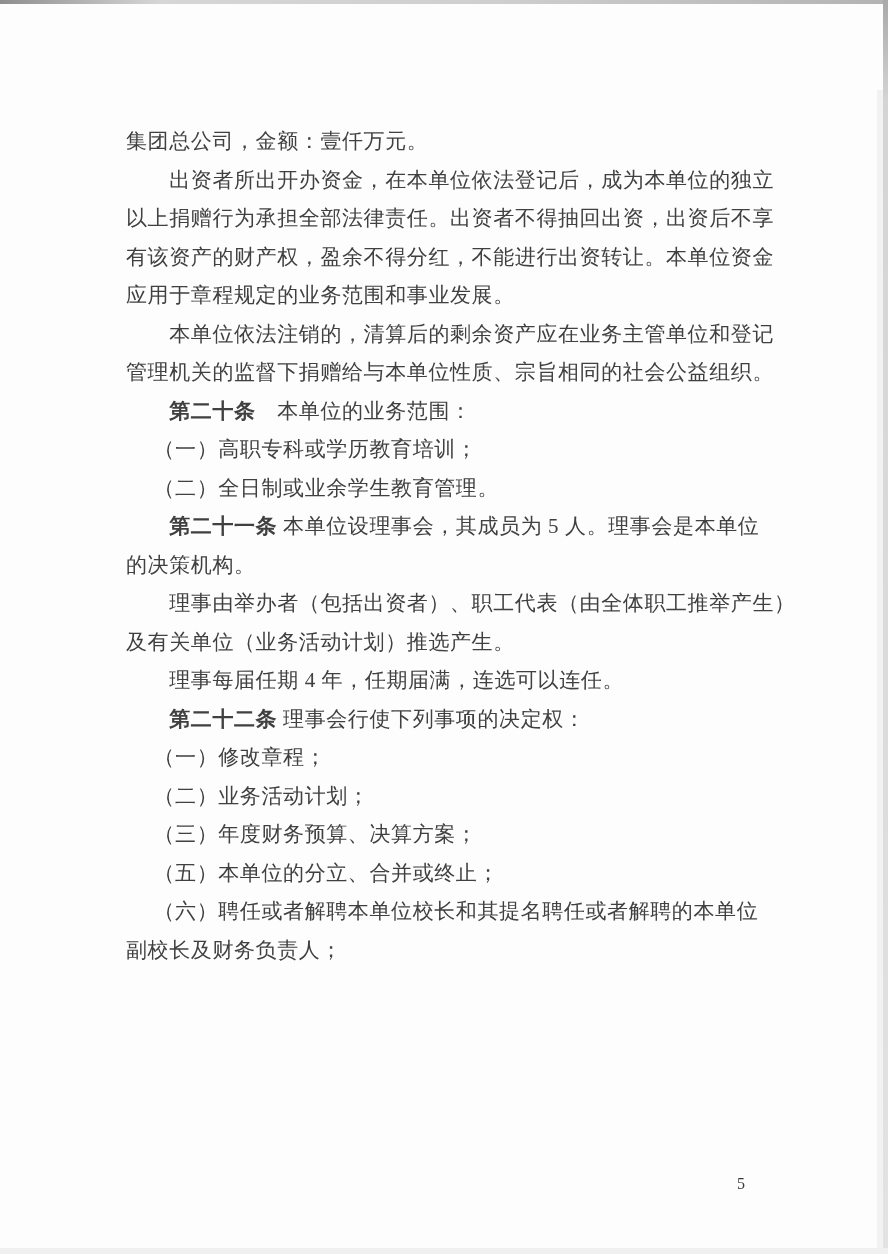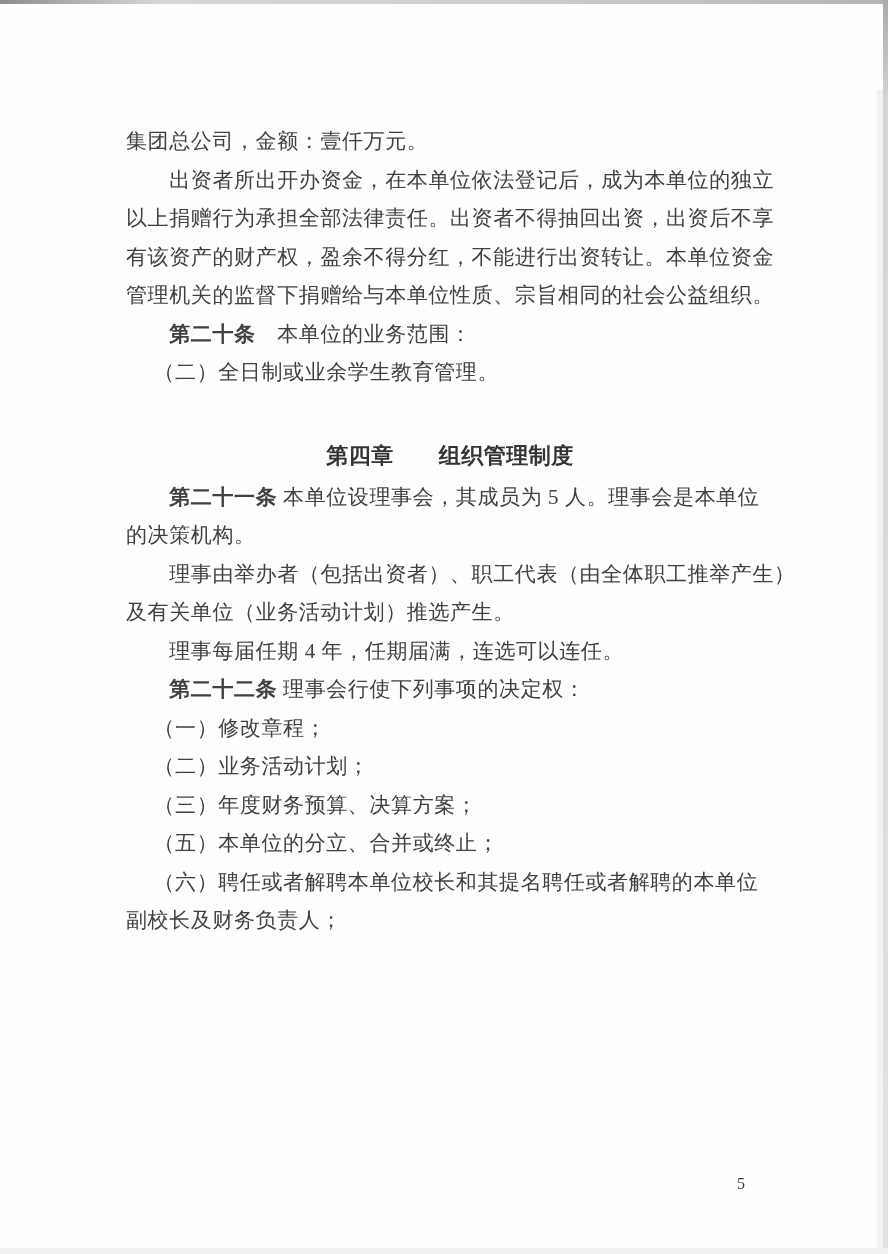--- a/index.html
+++ b/index.html
@@ -74,25 +74,27 @@
   <div class="edge-top"></div>
   <div class="edge-right-soft"></div>
   <div class="edge-right"></div>
   <div class="edge-bottom"></div>
 
   <div class="content">
     <div class="line"><span class="b"></span><span>集团总公司，金额：壹仟万元。</span></div>
     <div class="line"><span class="b"></span><span>　　出资者所出开办资金，在本单位依法登记后，成为本单位的独立</span></div>
     <div class="line"><span class="b"></span><span>以上捐赠行为承担全部法律责任。出资者不得抽回出资，出资后不享</span></div>
     <div class="line"><span class="b"></span><span>有该资产的财产权，盈余不得分红，不能进行出资转让。本单位资金</span></div>
+    <div class="line"><span class="b"></span><span>应用于章程规定的业务范围和事业发展。</span></div>
+    <div class="line"><span class="b"></span><span>　　本单位依法注销的，清算后的剩余资产应在业务主管单位和登记</span></div>
     <div class="line"><span class="b"></span><span>管理机关的监督下捐赠给与本单位性质、宗旨相同的社会公益组织。</span></div>
     <div class="line"><span class="b">　　第二十条</span><span>　本单位的业务范围：</span></div>
+    <div class="line"><span class="b"></span><span>　 （一）高职专科或学历教育培训；</span></div>
     <div class="line"><span class="b"></span><span>　 （二）全日制或业余学生教育管理。</span></div>
 
-    <div class="chapter-heading">第四章　　组织管理制度</div>
 
     <div class="line"><span class="b">　　第二十一条</span><span> 本单位设理事会，其成员为 5 人。理事会是本单位</span></div>
     <div class="line"><span class="b"></span><span>的决策机构。</span></div>
     <div class="line"><span class="b"></span><span>　　理事由举办者（包括出资者）、职工代表（由全体职工推举产生）</span></div>
     <div class="line"><span class="b"></span><span>及有关单位（业务活动计划）推选产生。</span></div>
     <div class="line"><span class="b"></span><span>　　理事每届任期 4 年，任期届满，连选可以连任。</span></div>
     <div class="line"><span class="b">　　第二十二条</span><span> 理事会行使下列事项的决定权：</span></div>
     <div class="line"><span class="b"></span><span>　 （一）修改章程；</span></div>
     <div class="line"><span class="b"></span><span>　 （二）业务活动计划；</span></div>
     <div class="line"><span class="b"></span><span>　 （三）年度财务预算、决算方案；</span></div>

